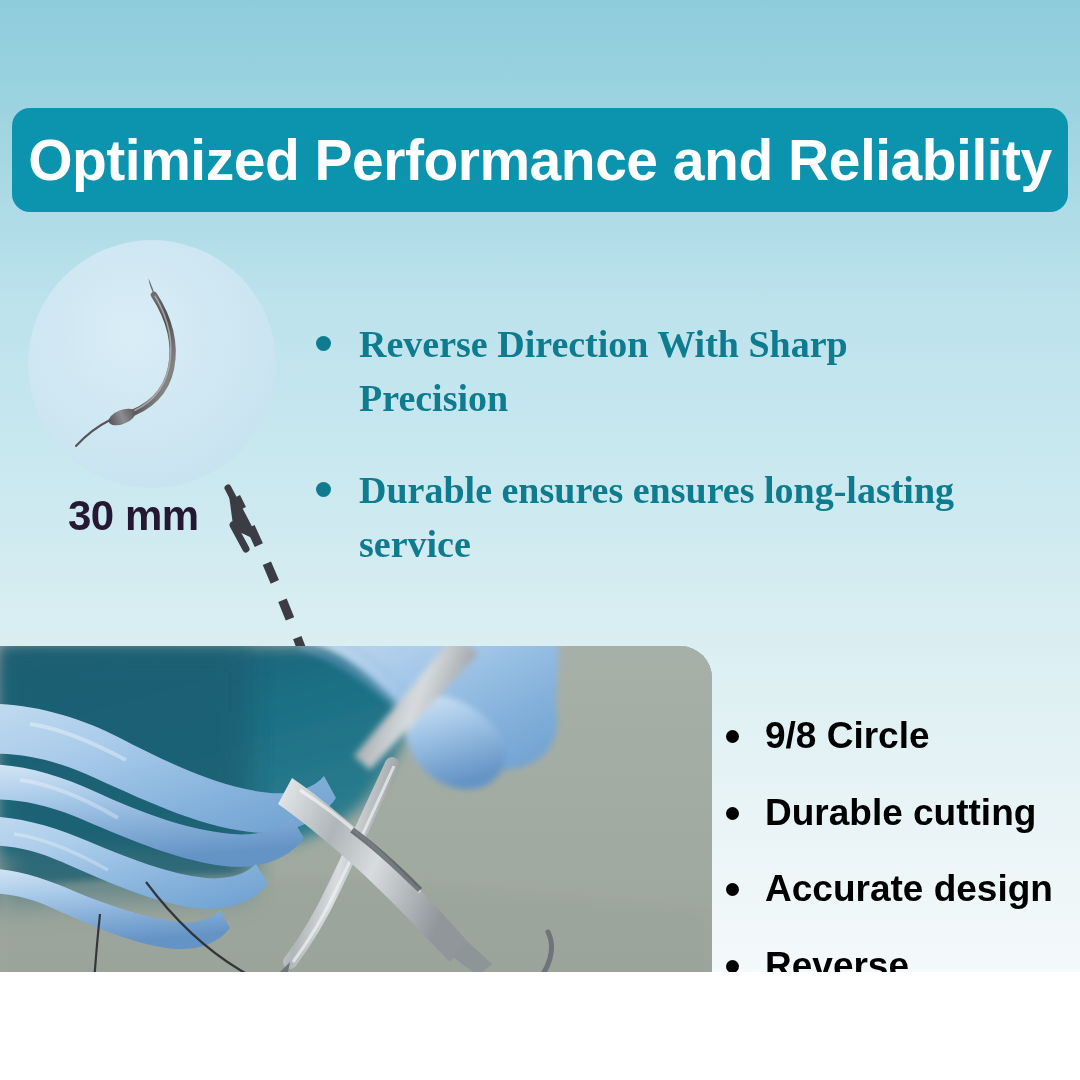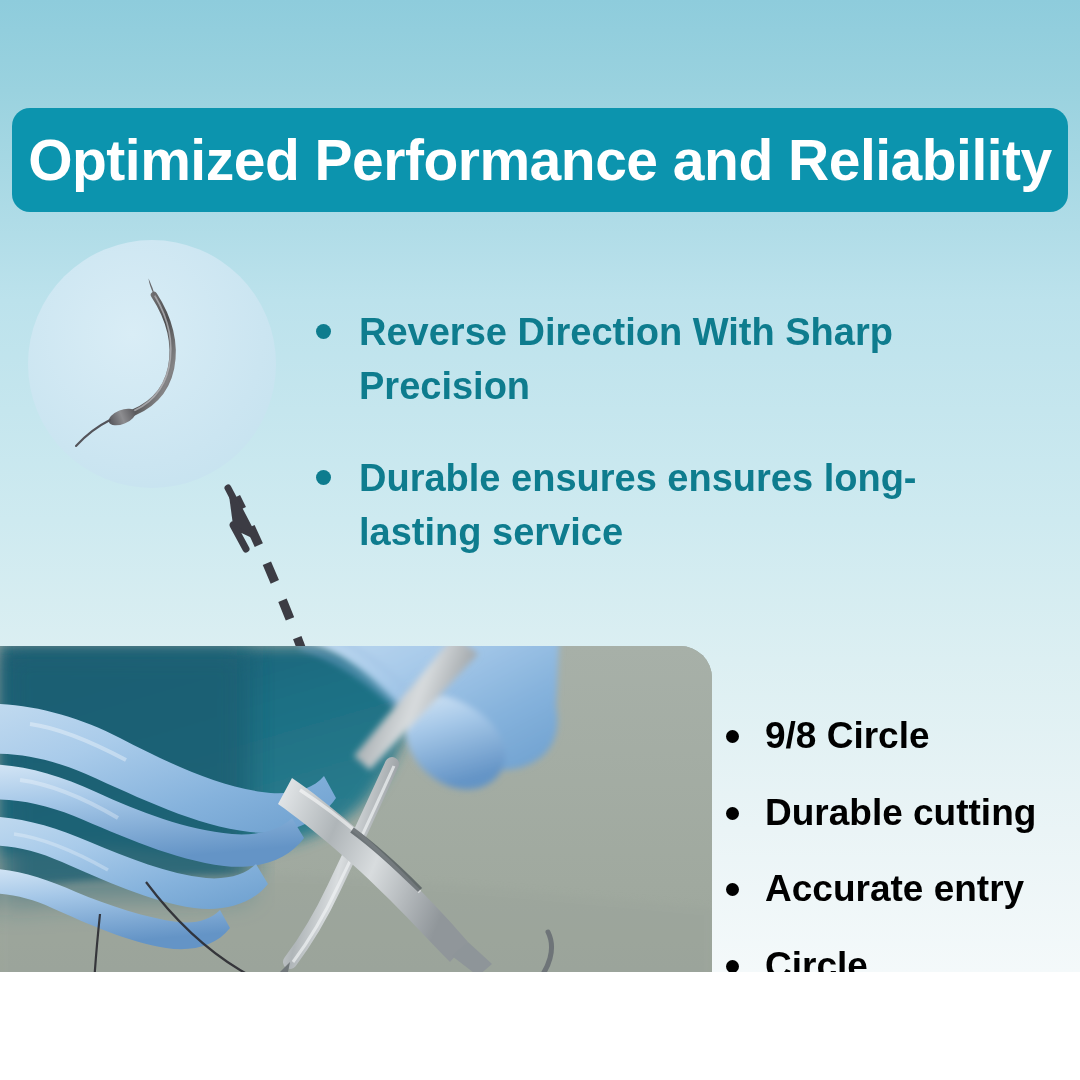--- a/index.html
+++ b/index.html
@@ -89,22 +89,23 @@
     top: 0;
     width: 1080px;
     height: 1080px;
     pointer-events: none;
   }
 
   
   #feature-list {
     position: absolute;
     left: 316px;
-    top: 306px;
+    top: 318px;
     width: 680px;
+    font-family: Liberation Serif, serif;
   }
   .feature-item {
     display: flex;
     align-items: flex-start;
     margin-bottom: 38px;
   }
   .feature-bullet {
     flex: 0 0 auto;
     width: 15px;
     height: 15px;
@@ -191,20 +192,21 @@
       <path d="M127,56 C140,78 146,103 141,127 C136,150 121,166 98,174" fill="none" stroke="#B8B8BC" stroke-width="1.6" stroke-linecap="round" opacity="0.75"></path>
 
       <path d="M126,55 C122.5,48 121,43 120.5,38.5 C123,44 125,49 127.5,57 Z" fill="#6A6A6E"></path>
 
       <ellipse cx="94" cy="177" rx="14" ry="7" transform="rotate(-22 94 177)" fill="url(#steelGrad2)"></ellipse>
 
       <path d="M82,180 C70,186 58,195 48,206" fill="none" stroke="#54545A" stroke-width="2.1" stroke-linecap="round"></path>
     </svg>
   </div>
 
+  <div id="size-label">30 mm</div>
 
   <svg id="pointer-arrow" viewBox="0 0 1080 1080">
 
     <path d="M290,958 C352,880 352,800 330,730 C308,660 268,560 236,497" fill="none" stroke="#3C3C44" stroke-width="9" stroke-linecap="butt" stroke-dasharray="20 20"></path>
 
     <path d="M228,488 L252,534 L233,525 L246,549" fill="none" stroke="#3C3C44" stroke-width="7" stroke-linejoin="round" stroke-linecap="round"></path>
     <path d="M228,488 L252,534 L233,525 Z" fill="#3C3C44"></path>
   </svg>
 
   <div id="feature-list">
@@ -359,21 +361,21 @@
     <div class="spec-item">
       <span class="spec-bullet"></span>
       <span class="spec-text">9/8 Circle</span>
     </div>
     <div class="spec-item">
       <span class="spec-bullet"></span>
       <span class="spec-text">Durable cutting</span>
     </div>
     <div class="spec-item">
       <span class="spec-bullet"></span>
-      <span class="spec-text">Accurate entry</span>
+      <span class="spec-text">Accurate design</span>
     </div>
     <div class="spec-item">
       <span class="spec-bullet"></span>
-      <span class="spec-text">Circle</span>
+      <span class="spec-text">Reverse</span>
     </div>
   </div>
 
 </div>
 
 </body></html>

